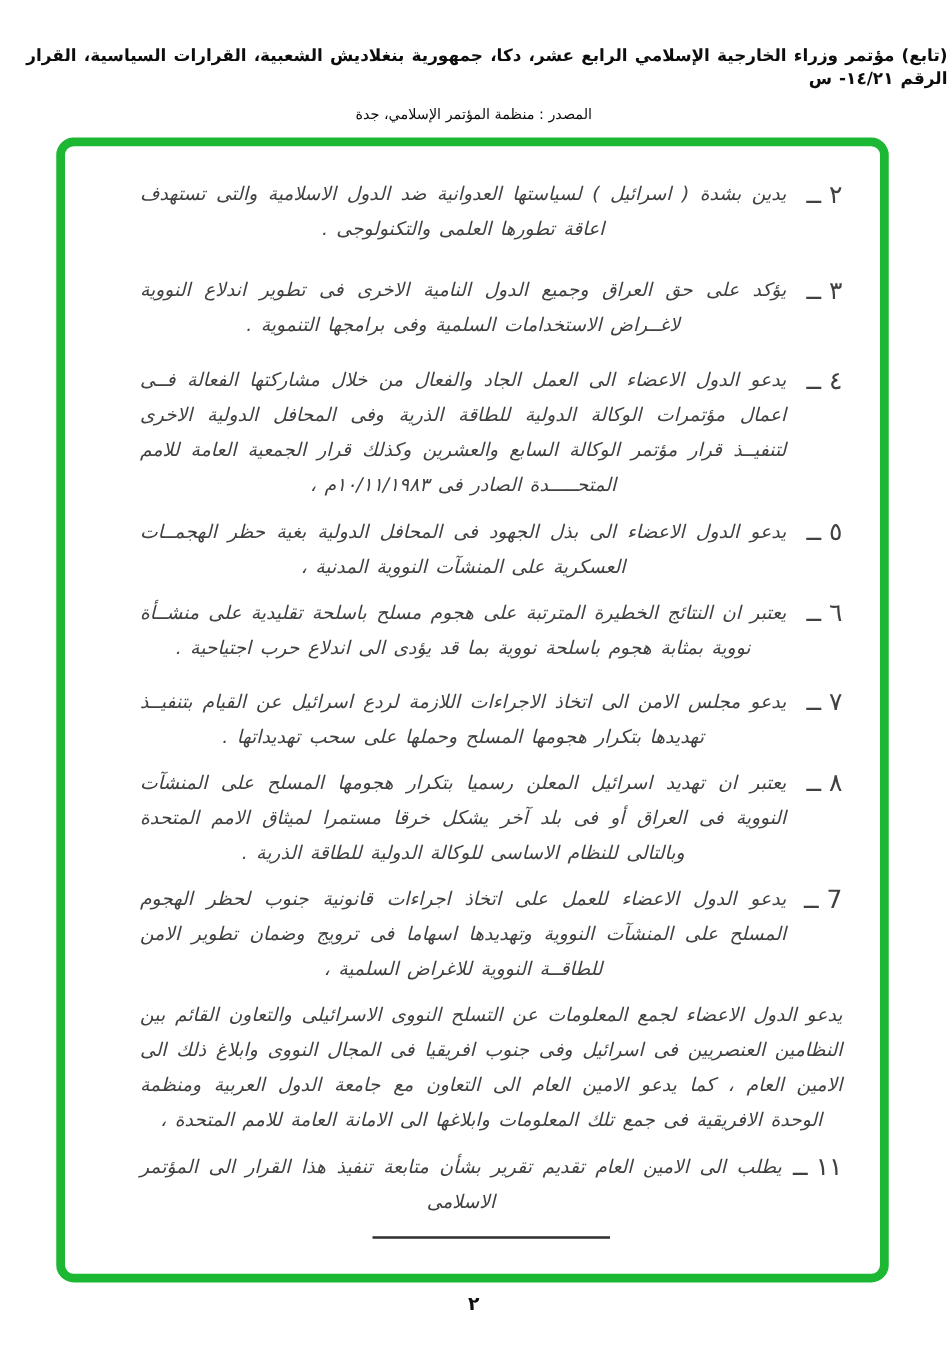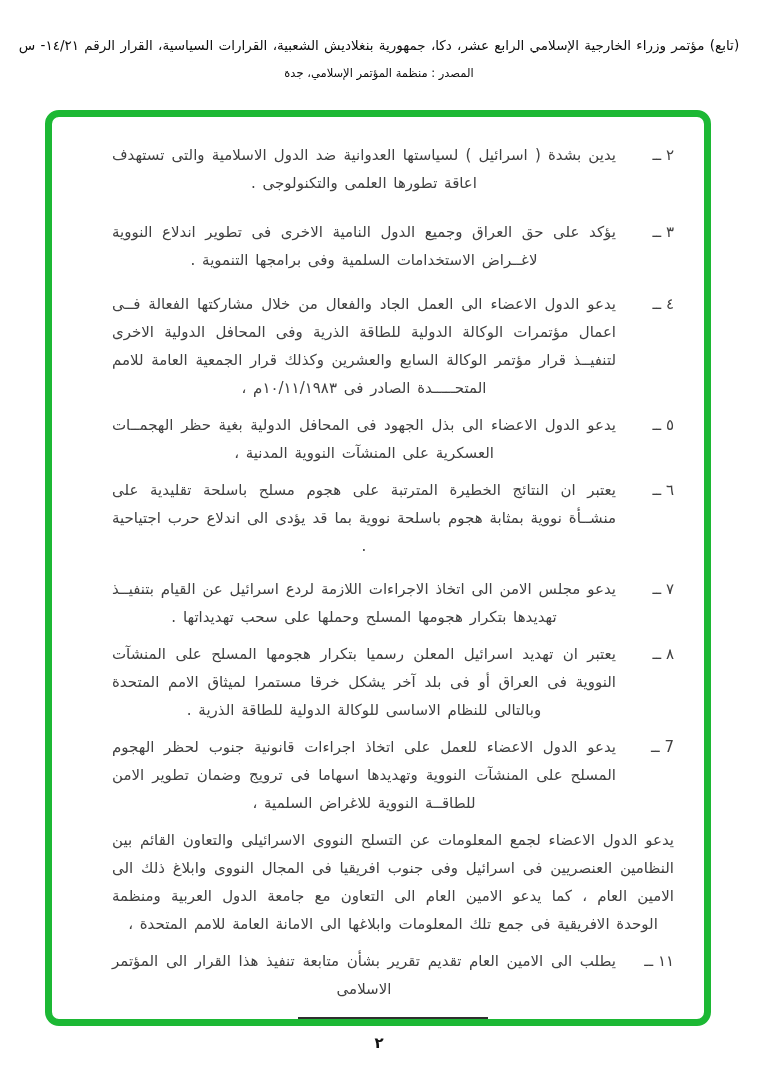--- a/index.html
+++ b/index.html
@@ -5,21 +5,21 @@
   html,body{margin:0;padding:0;}
   body{
     width:758px;height:1078px;position:relative;background:#ffffff;
     font-family:"DejaVu Sans",sans-serif;overflow:hidden;
   }
   
   .header{
     position:absolute;top:36px;left:0;right:0;text-align:center;direction:rtl;color:#0d0d0d;
   }
   .header .title{
-    font-size:13.5px;font-weight:normal;letter-spacing:0;word-spacing:1px;line-height:18px;
+    font-size:13.5px;font-weight:bold;letter-spacing:0;word-spacing:1px;line-height:18px;text-align:right;
   }
   .header .source{
     margin-top:12px;font-size:11.5px;font-weight:normal;
   }
   
   .green-box{
     position:absolute;left:45px;top:110px;width:652px;height:902px;
     border:7px solid var(--green,#1cb834);border-radius:14px;background:#ffffff;
     box-sizing:content-box;
   }
@@ -27,25 +27,25 @@
     position:absolute;top:24px;right:30px;left:60px;bottom:10px;
     direction:rtl;color:#414141;
   }
   .item{
     display:flex;gap:9px;margin-bottom:9px;
   }
   .item:nth-child(1){margin-bottom:21px;}
   .item:nth-child(2){margin-bottom:16px;}
   .item:nth-child(5){margin-bottom:15px;}
   .num{
-    flex:0 0 auto;min-width:36px;font-size:15px;line-height:28px;white-space:nowrap;margin-left:13px;
+    flex:0 0 auto;min-width:36px;font-size:20px;line-height:28px;white-space:nowrap;
   }
   .txt{
     flex:1 1 auto;font-size:15px;line-height:28px;
-    text-align:justify;text-align-last:center;word-spacing:2px;
+    text-align:justify;text-align-last:center;word-spacing:2px;font-style:italic;
   }
   .divider{
     width:190px;height:2px;background:#2f2f2f;margin:14px auto 0 auto;
   }
   
   .page-number{
     position:absolute;left:0;right:0;top:1034px;text-align:center;
     font-size:15px;font-weight:bold;color:#111;
   }
 </style>

